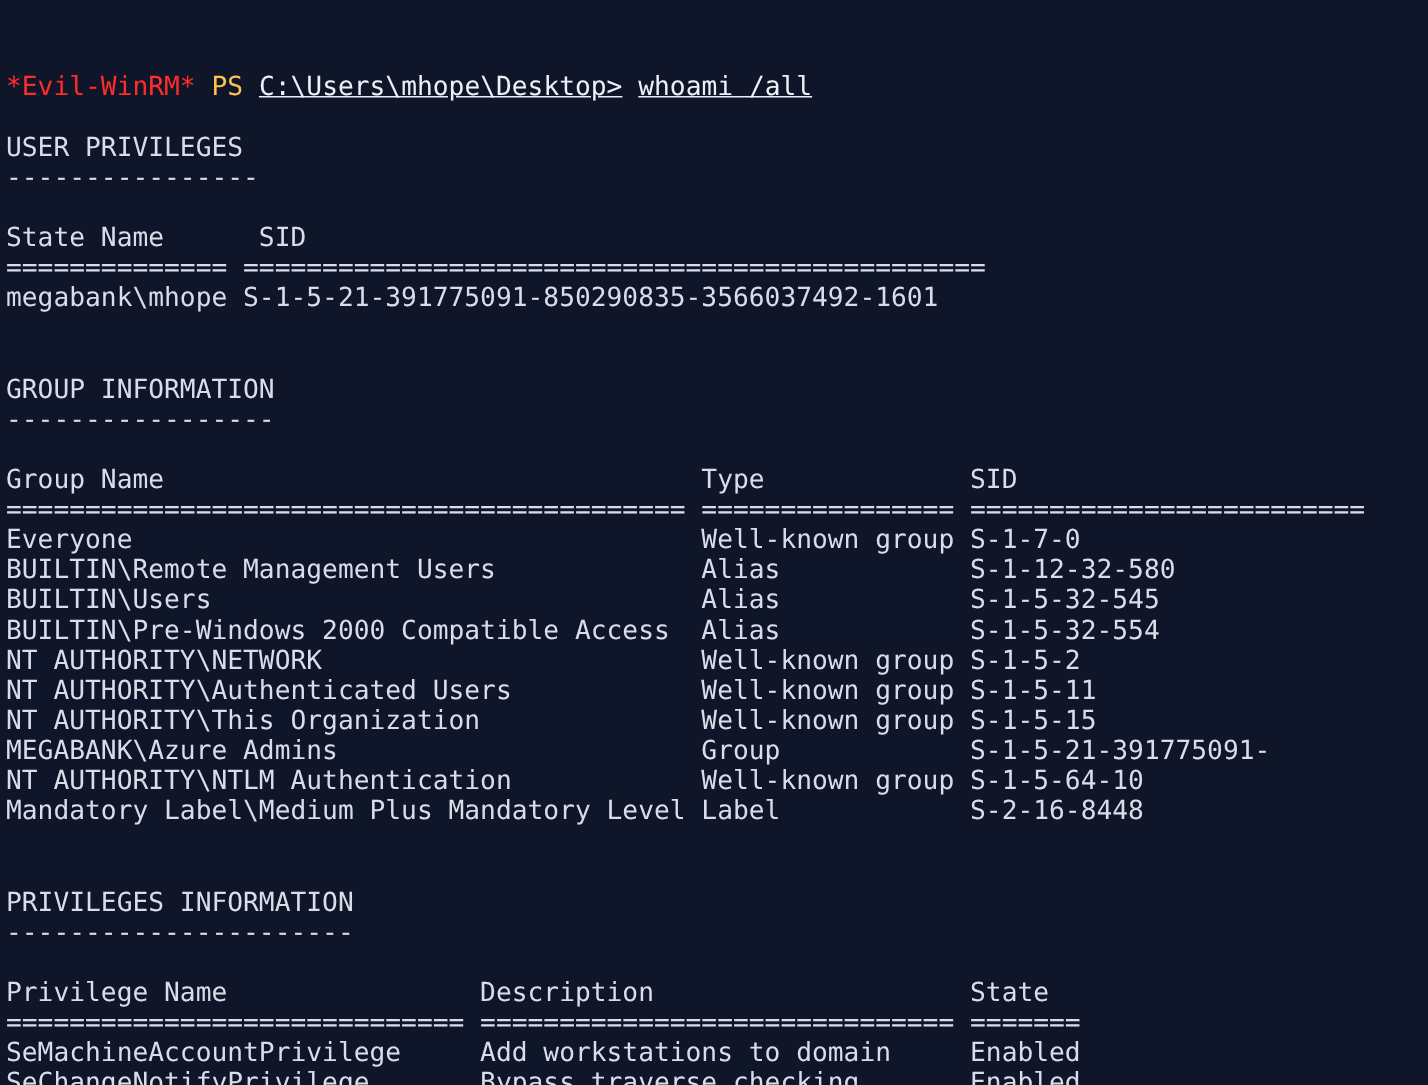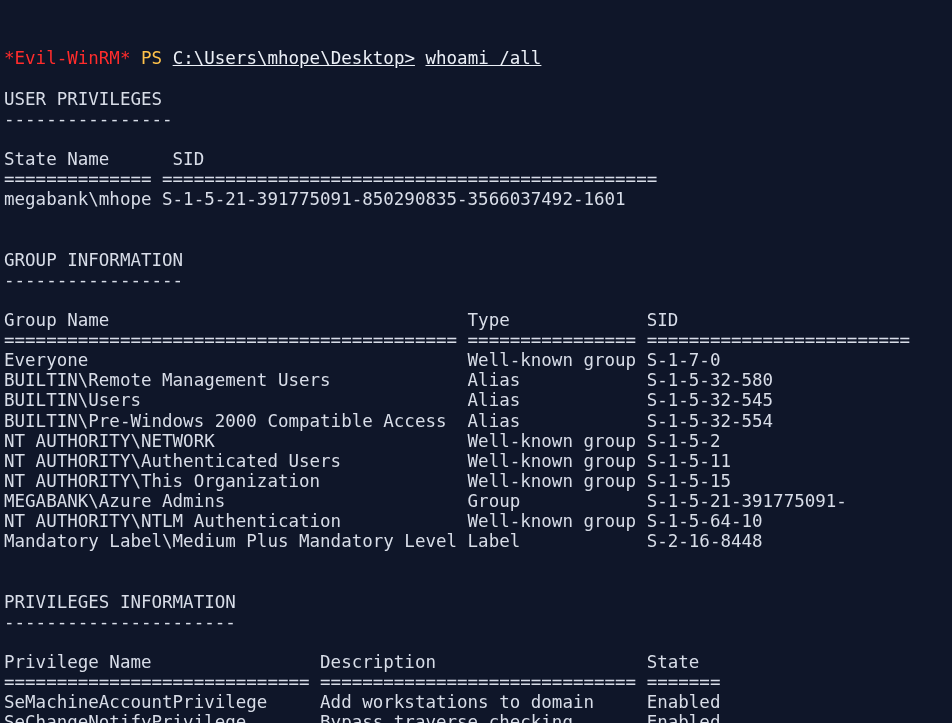--- a/index.html
+++ b/index.html
@@ -35,21 +35,21 @@
 <span>============== ===============================================</span>
 <span>megabank\mhope S-1-5-21-391775091-850290835-3566037492-1601</span>
 
 
 <span>GROUP INFORMATION</span>
 <span>-----------------</span>
 
 <span>Group Name                                  Type             SID</span>
 <span>=========================================== ================ =========================</span>
 <span>Everyone                                    Well-known group S-1-7-0</span>
-<span>BUILTIN\Remote Management Users             Alias            S-1-5-32-580</span>
+<span>BUILTIN\Remote Management Users             Alias            S-1-12-32-580</span>
 <span>BUILTIN\Users                               Alias            S-1-5-32-545</span>
 <span>BUILTIN\Pre-Windows 2000 Compatible Access  Alias            S-1-5-32-554</span>
 <span>NT AUTHORITY\NETWORK                        Well-known group S-1-5-2</span>
 <span>NT AUTHORITY\Authenticated Users            Well-known group S-1-5-11</span>
 <span>NT AUTHORITY\This Organization              Well-known group S-1-5-15</span>
 <span>MEGABANK\Azure Admins                       Group            S-1-5-21-391775091-</span>
 <span>NT AUTHORITY\NTLM Authentication            Well-known group S-1-5-64-10</span>
 <span>Mandatory Label\Medium Plus Mandatory Level Label            S-2-16-8448</span>
 
 

